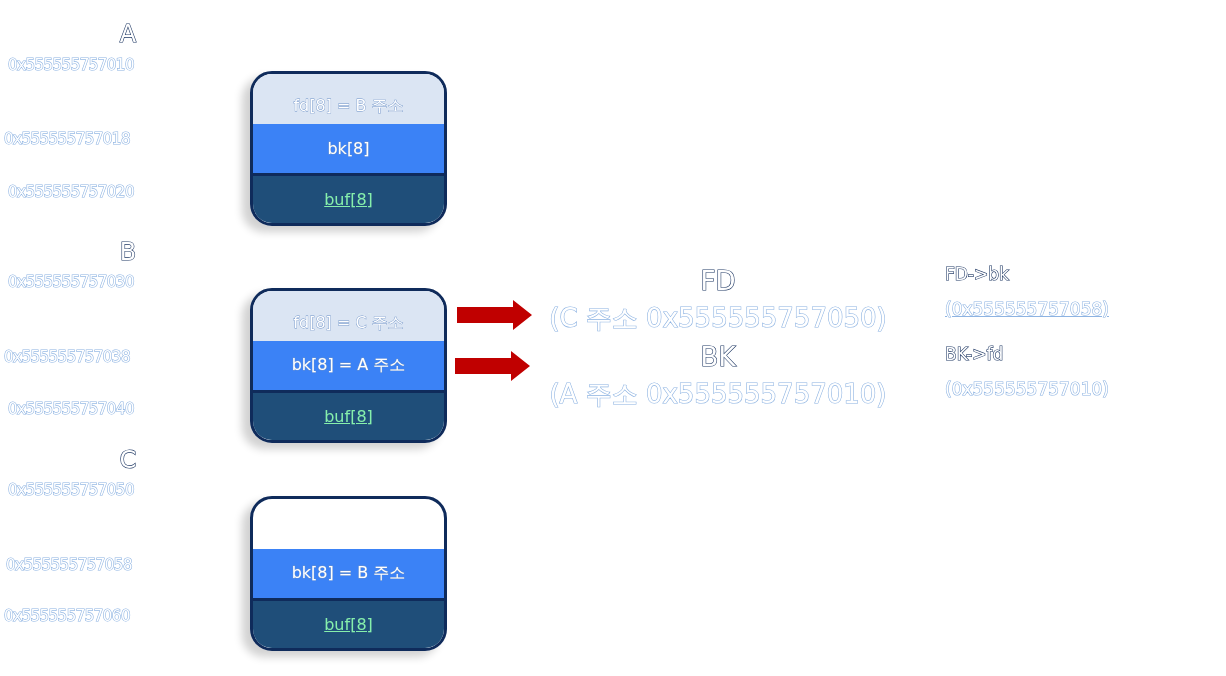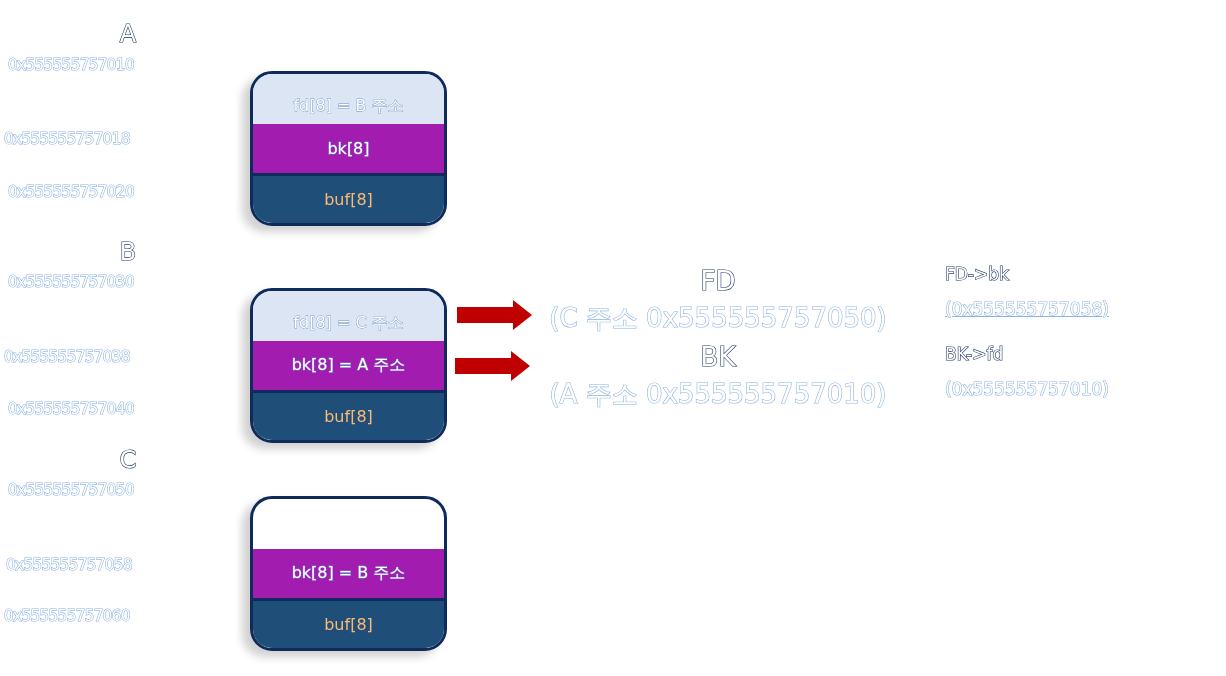--- a/index.html
+++ b/index.html
@@ -17,24 +17,24 @@
   .label { font-size:24px; text-align:center; }
   .addr { font-size:15px; letter-spacing:-0.5px; }
   .chunk {
     position:absolute; left:250px; width:197px; height:155px;
     border:3px solid #0f2b5b; border-radius:22px; overflow:hidden; box-sizing:border-box;
     box-shadow: -8px 6px 8px rgba(0,0,0,0.18);
   }
   .cell { position:absolute; left:0; right:0; display:flex; align-items:center; justify-content:center;
           font-size:16px; box-sizing:border-box; }
   .cell.fd { top:0; height:68px; background:#dbe5f3; border-bottom:3px solid #0f2b5b; }
-  .cell.bk { top:50px; height:52px; background:#a21caf; border-bottom:3px solid #0f2b5b; }
+  .cell.bk { top:50px; height:52px; background:#3b82f6; border-bottom:3px solid #0f2b5b; }
   .cell.buf { top:102px; bottom:0; background:#1f4e79; }
   .cell-text { color:#ffffff; -webkit-text-stroke:0.8px #6f93c8; paint-order:stroke fill; }
-  .cell.buf .cell-text { color:#fdba74; -webkit-text-stroke:0; }
+  .cell.buf .cell-text { color:#86efac;text-decoration:underline; -webkit-text-stroke:0; }
   .arrow { position:absolute; }
   .mid { font-size:26px; text-align:center; width:420px; }
   .right { font-size:17px; text-align:left; width:280px; }
 </style>
 </head>
 <body>
 
 <div>
   <div class="outline outline-dark label" style="left:108px; top:20px; width:40px;">A</div>
   <div class="outline addr" style="left:8px; top:56px;">0x555555757010</div>

